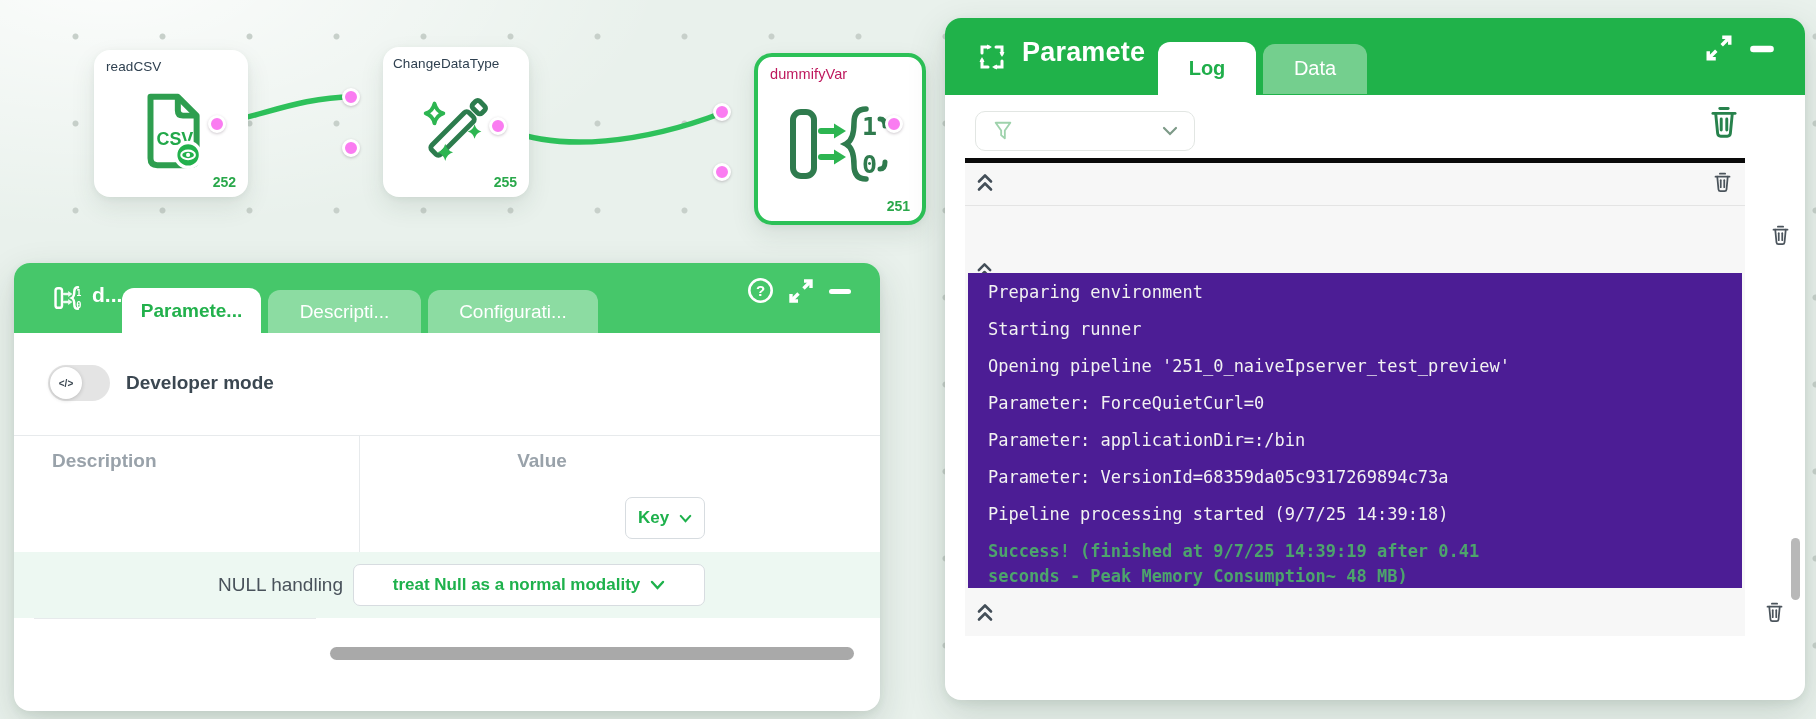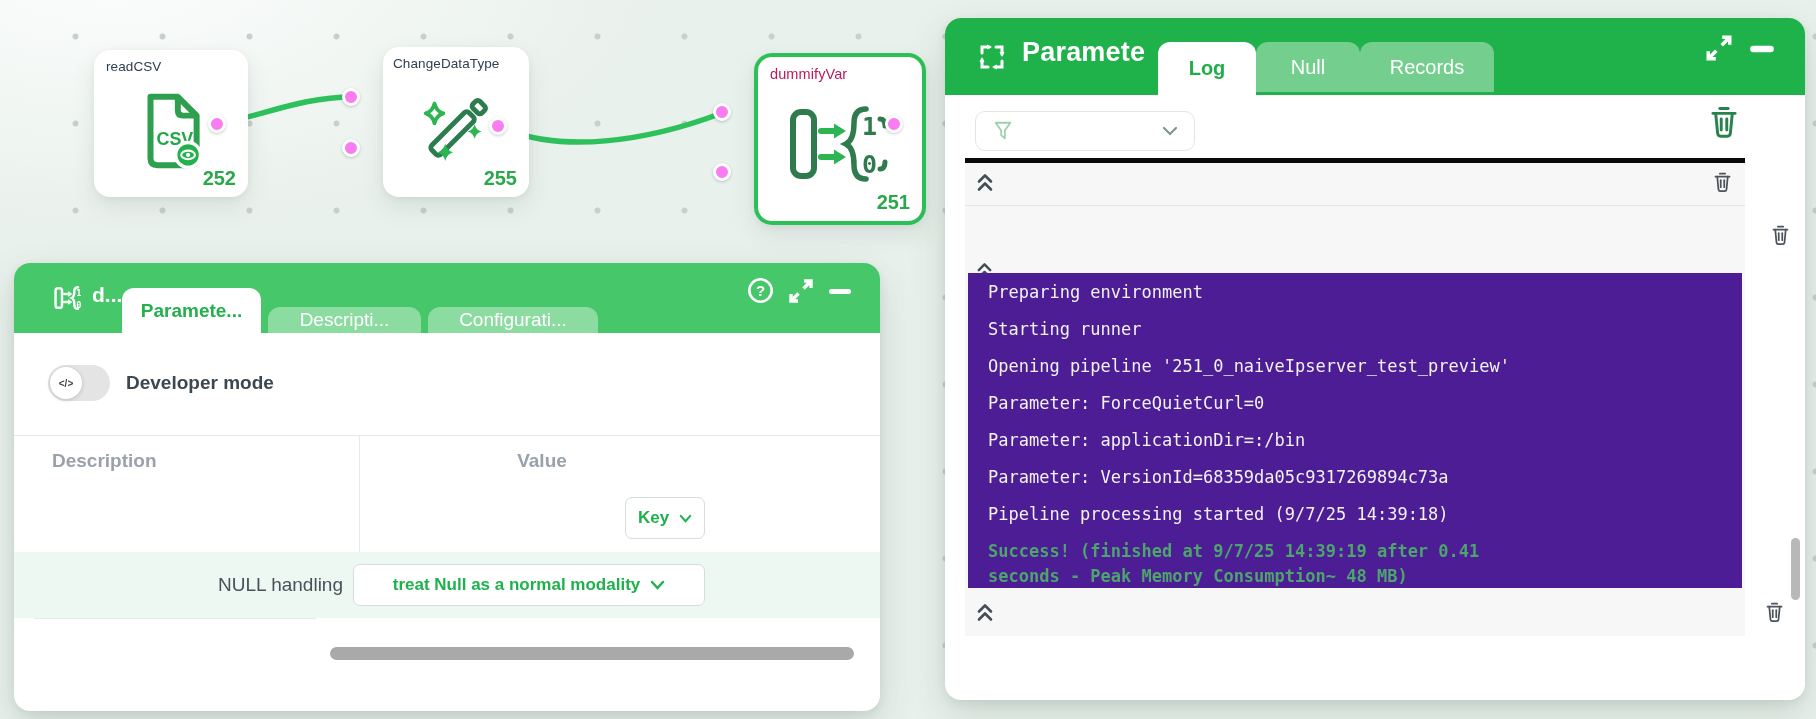--- a/index.html
+++ b/index.html
@@ -22,21 +22,21 @@
     position:absolute; background:#fff; border-radius:16px;
     box-shadow:0 10px 24px rgba(35,70,50,.10), 0 2px 6px rgba(35,70,50,.06);
     display:flex; align-items:center; justify-content:center;margin-left:32px;
   }
   .node .node-label {
     position:absolute; top:9px; left:12px;
     font-size:13.5px; font-weight:500; color:#2f4050; letter-spacing:.1px;
   }
   .node .node-count {
     position:absolute; bottom:7px; right:12px;
-    font-size:20px; font-weight:700; color:#2aa84b;
+    font-size:14px; font-weight:700; color:#2aa84b;
   }
   .node.selected { border:4px solid #2cc157; border-radius:18px; }
   .node.selected .node-label { color:#be185d; }
   .port {
     position:absolute; width:18px; height:18px; border-radius:50%;
     background:#fa7cf1; border:3px solid #fff;
     box-shadow:0 1px 3px rgba(60,40,60,.25); z-index:5;
   }
 
   
@@ -47,21 +47,21 @@
   .tab { border-radius:12px 12px 0 0; display:flex; align-items:center; justify-content:center; cursor:pointer; }
   .tab.inactive { background:rgba(255,255,255,.38); color:#fff; }
   .tab.active { background:#fff; }
 
   
   #left-panel { left:14px; top:263px; width:866px; height:448px; }
   #left-header { height:70px; background:#46c76a; }
   #left-header .hdr-icon { position:absolute; left:40px; top:22px; }
   #left-title { position:absolute; left:78px; top:20px; font-size:21px; font-weight:800; color:#fff; }
   .ltabs { position:absolute; left:108px; bottom:0; display:flex; align-items:flex-end; gap:7px; }
-  .ltab { height:26px; font-size:19px; }
+  .ltab { height:43px; font-size:19px; }
   .ltab.active { width:139px; color:#22b14c; font-weight:700; height:45px; }
   .ltab.inactive { width:153px; font-weight:500; }
   .ltab.inactive.wide { width:170px; }
   .hdr-btns-left { position:absolute; right:28px; top:14px; display:flex; align-items:center; gap:14px; }
 
   .dev-row { position:absolute; left:34px; top:102px; display:flex; align-items:center; gap:16px; }
   .toggle { width:62px; height:36px; border-radius:18px; background:#e4e4e4; position:relative; cursor:pointer; }
   .toggle .knob { position:absolute; left:2px; top:2px; width:32px; height:32px; border-radius:50%;
     background:#fff; box-shadow:0 1px 4px rgba(0,0,0,.18);
     display:flex; align-items:center; justify-content:center;
@@ -87,21 +87,21 @@
   .dd1 { position:absolute; left:339px; top:12px; width:352px; }
   .dd2 { position:absolute; left:611px; top:12px; width:80px; }
   .row-endline { position:absolute; left:20px; top:355px; width:282px; height:1px; background:#e7eaec; }
   .hscroll { position:absolute; left:316px; top:384px; width:524px; height:13px; border-radius:7px; background:#a9a9a9; cursor:pointer; }
 
   
   #right-panel { left:945px; top:18px; width:860px; height:682px; }
   #right-header { height:77px; background:#20b24a; }
   #right-header .hdr-icon { position:absolute; left:30px; top:22px; }
   #right-title { position:absolute; left:77px; top:19px; font-size:27px; font-weight:800; color:#fff; letter-spacing:.2px; }
-  .rtabs { position:absolute; left:213px; bottom:0; display:flex; align-items:flex-start; }
+  .rtabs { position:absolute; left:213px; bottom:0; display:flex; align-items:center; gap:7px; }
   .rtab { height:50px; font-size:20px; }
   .rtab.active { width:98px; color:#1fae4a; font-weight:700; height:53px; }
   .rtab.inactive { font-weight:500; width:104px; }
   .rtab.inactive.wide { width:134px; }
   .hdr-btns-right { position:absolute; right:30px; top:16px; display:flex; align-items:center; gap:16px; }
 
   .toolbar { position:absolute; left:0; top:77px; width:100%; height:65px; }
   .filter-box { position:absolute; left:30px; top:16px; width:220px; height:40px;
     border:1px solid #e2e6e3; border-radius:10px; background:#fff; cursor:pointer;
     display:flex; align-items:center; justify-content:space-between; padding:0 16px; }
@@ -295,24 +295,21 @@
             <path d="M4.5 22 L7 17 L9.5 22 Z"></path>
         </g>
       </svg>
     </span>
     <span id="right-title">Paramete</span>
     <div class="rtabs">
       <div class="tab rtab active">
           <span>Log</span>
         </div>
       <div class="tab rtab inactive">
-          <span>Null</span>
-        </div>
-      <div class="tab rtab inactive wide">
-          <span>Records</span>
+          <span>Data</span>
         </div>
     </div>
     <div class="hdr-btns-right">
       <span class="icon-btn">
         <svg width="28" height="28" viewBox="0 0 26 26" fill="none" stroke="#fff" stroke-width="3.2">
             <path d="M16 3 H23 V10"></path>
             <path d="M23 3 L15.5 10.5"></path>
             <path d="M10 23 H3 V16"></path>
             <path d="M3 23 L10.5 15.5"></path>
           </svg>

